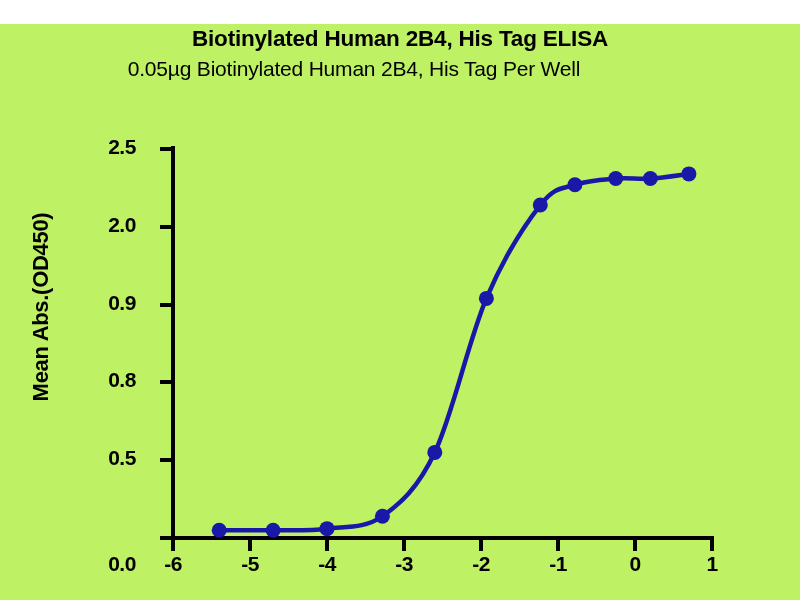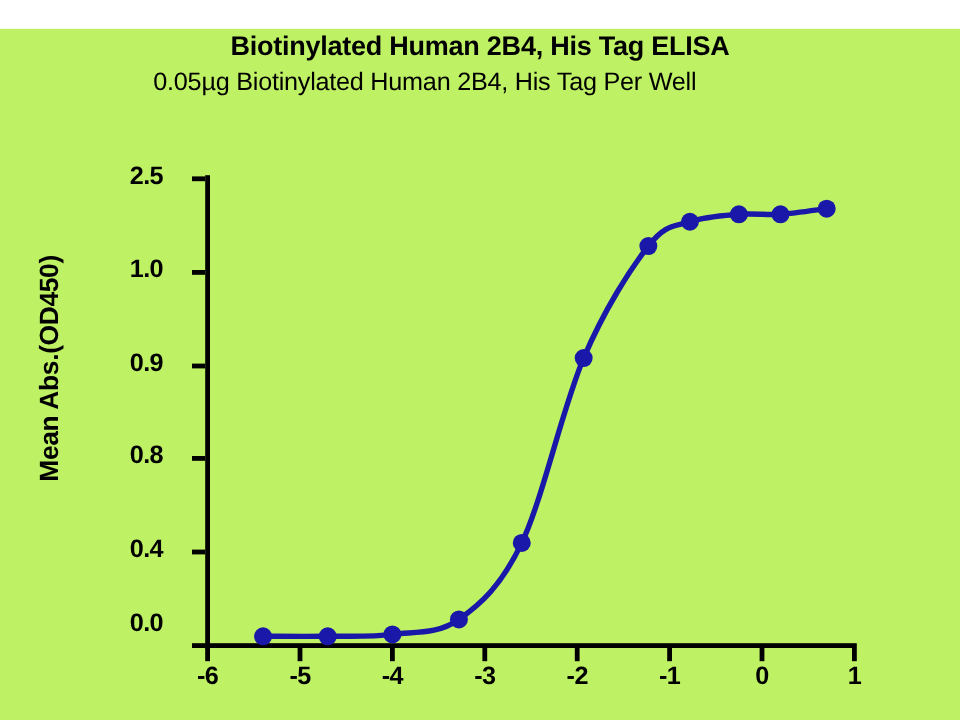--- a/index.html
+++ b/index.html
@@ -132,29 +132,29 @@
 
   <div id="chart-title">Biotinylated Human 2B4, His Tag ELISA</div>
 
   <div id="chart-subtitle">0.05µg Biotinylated Human 2B4, His Tag Per Well</div>
 
   <div id="axis-y-line"></div>
   <div id="axis-x-line"></div>
 
   <div id="y-axis-ticks">
       <div class="tick-y" style="top: 512px;"></div>
-      <div class="ylabel" style="top: 484px; left: 92px;">0.0</div>
+      <div class="ylabel" style="top: 528px; left: 92px;">0.0</div>
       <div class="tick-y" style="top: 434.2px;"></div>
-      <div class="ylabel" style="top: 422.2px; left: 92px;">0.4</div>
+      <div class="ylabel" style="top: 422.2px; left: 92px;">0.5</div>
       <div class="tick-y" style="top: 356.4px;"></div>
       <div class="ylabel" style="top: 344.4px; left: 92px;">0.8</div>
       <div class="tick-y" style="top: 278.6px;"></div>
       <div class="ylabel" style="top: 266.6px; left: 92px;">0.9</div>
       <div class="tick-y" style="top: 200.8px;"></div>
-      <div class="ylabel" style="top: 188.8px; left: 92px;">1.0</div>
+      <div class="ylabel" style="top: 188.8px; left: 92px;">2.0</div>
       <div class="tick-y" style="top: 123px;"></div>
       <div class="ylabel" style="top: 111px; left: 92px;">2.5</div>
     </div>
   <div id="x-axis-ticks">
       <div class="tick-x" style="left: 171px;"></div>
       <div class="xlabel" style="left: 153px;">-6</div>
       <div class="tick-x" style="left: 248px;"></div>
       <div class="xlabel" style="left: 230px;">-5</div>
       <div class="tick-x" style="left: 325px;"></div>
       <div class="xlabel" style="left: 307px;">-4</div>

